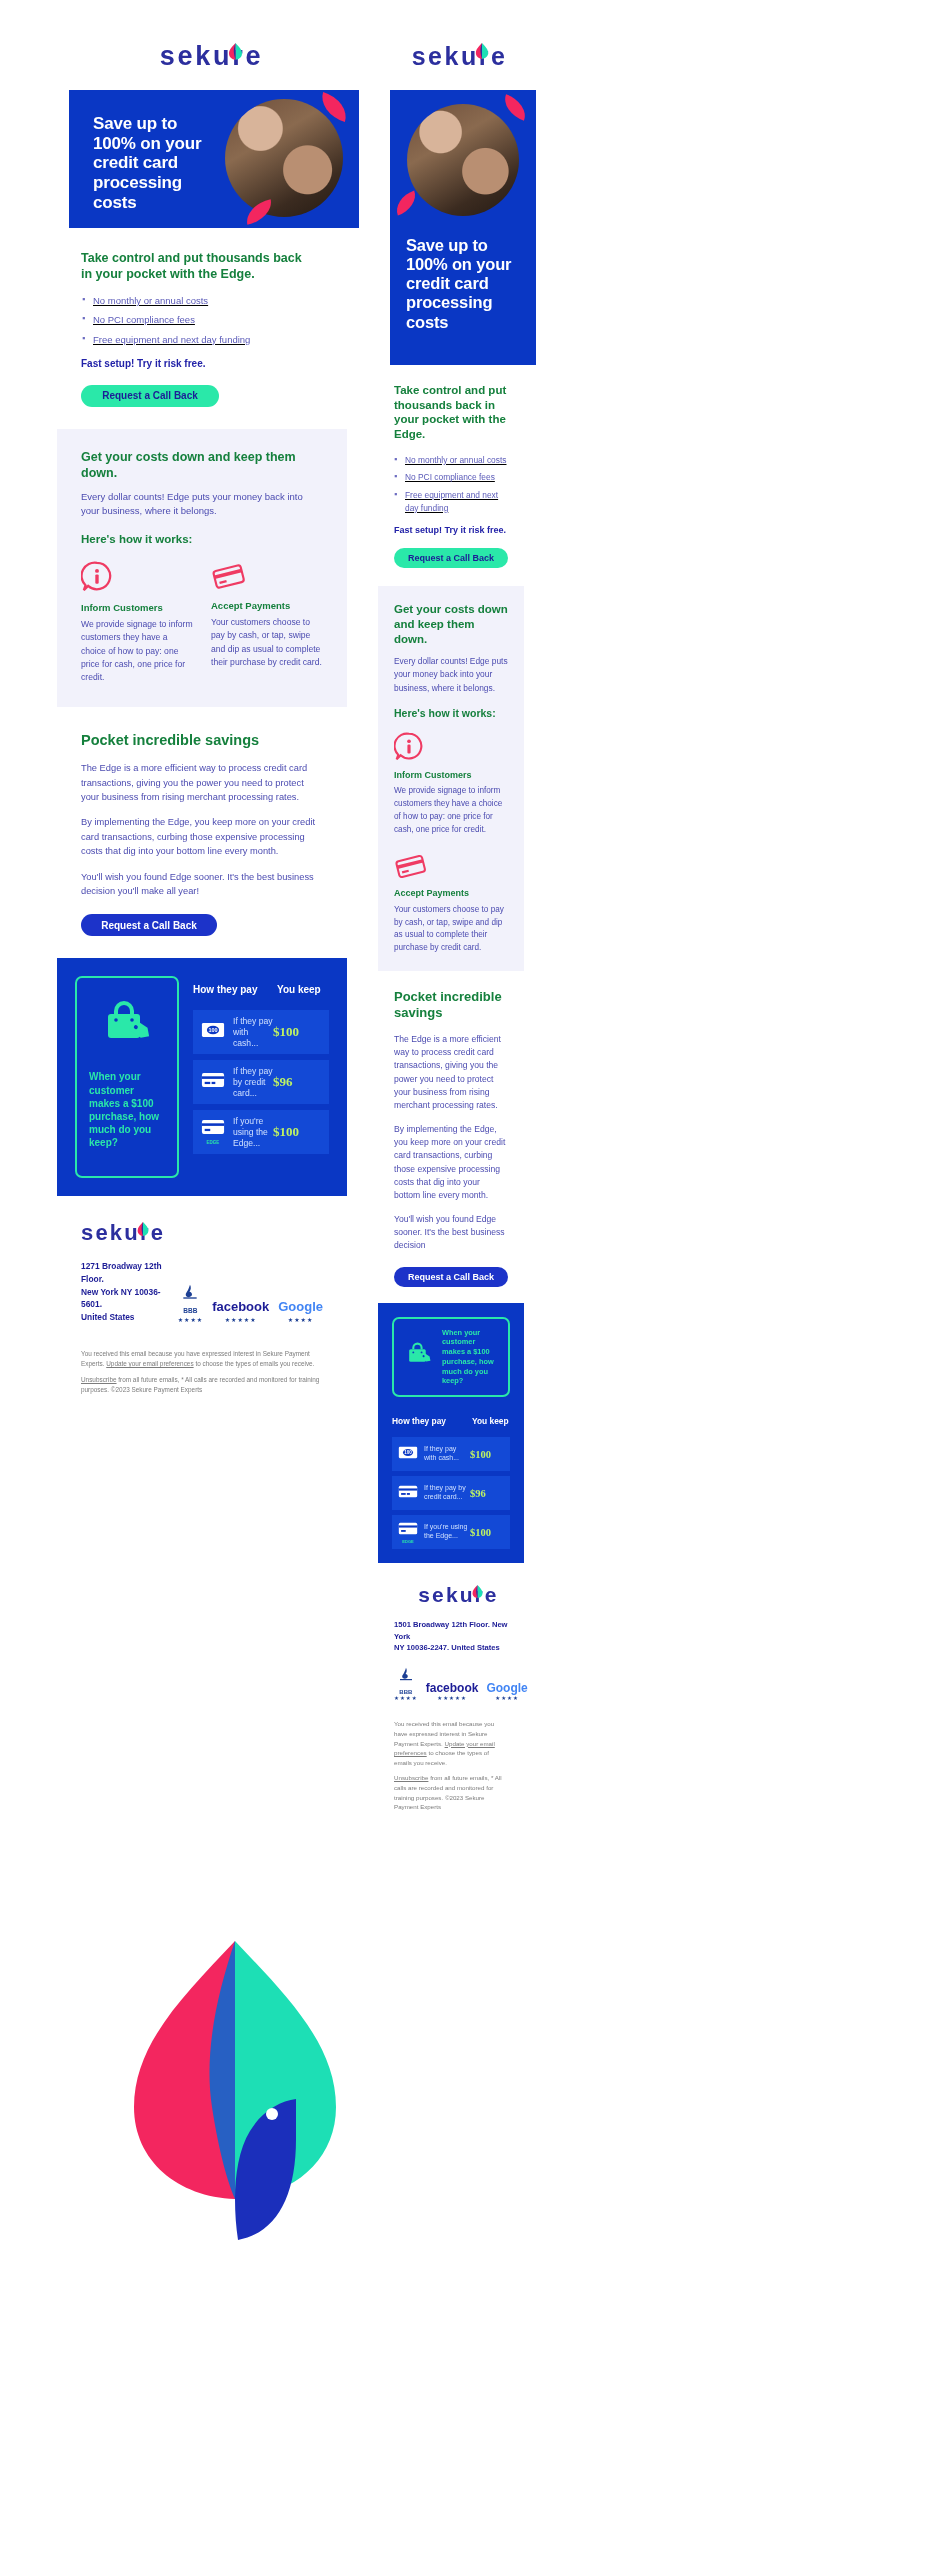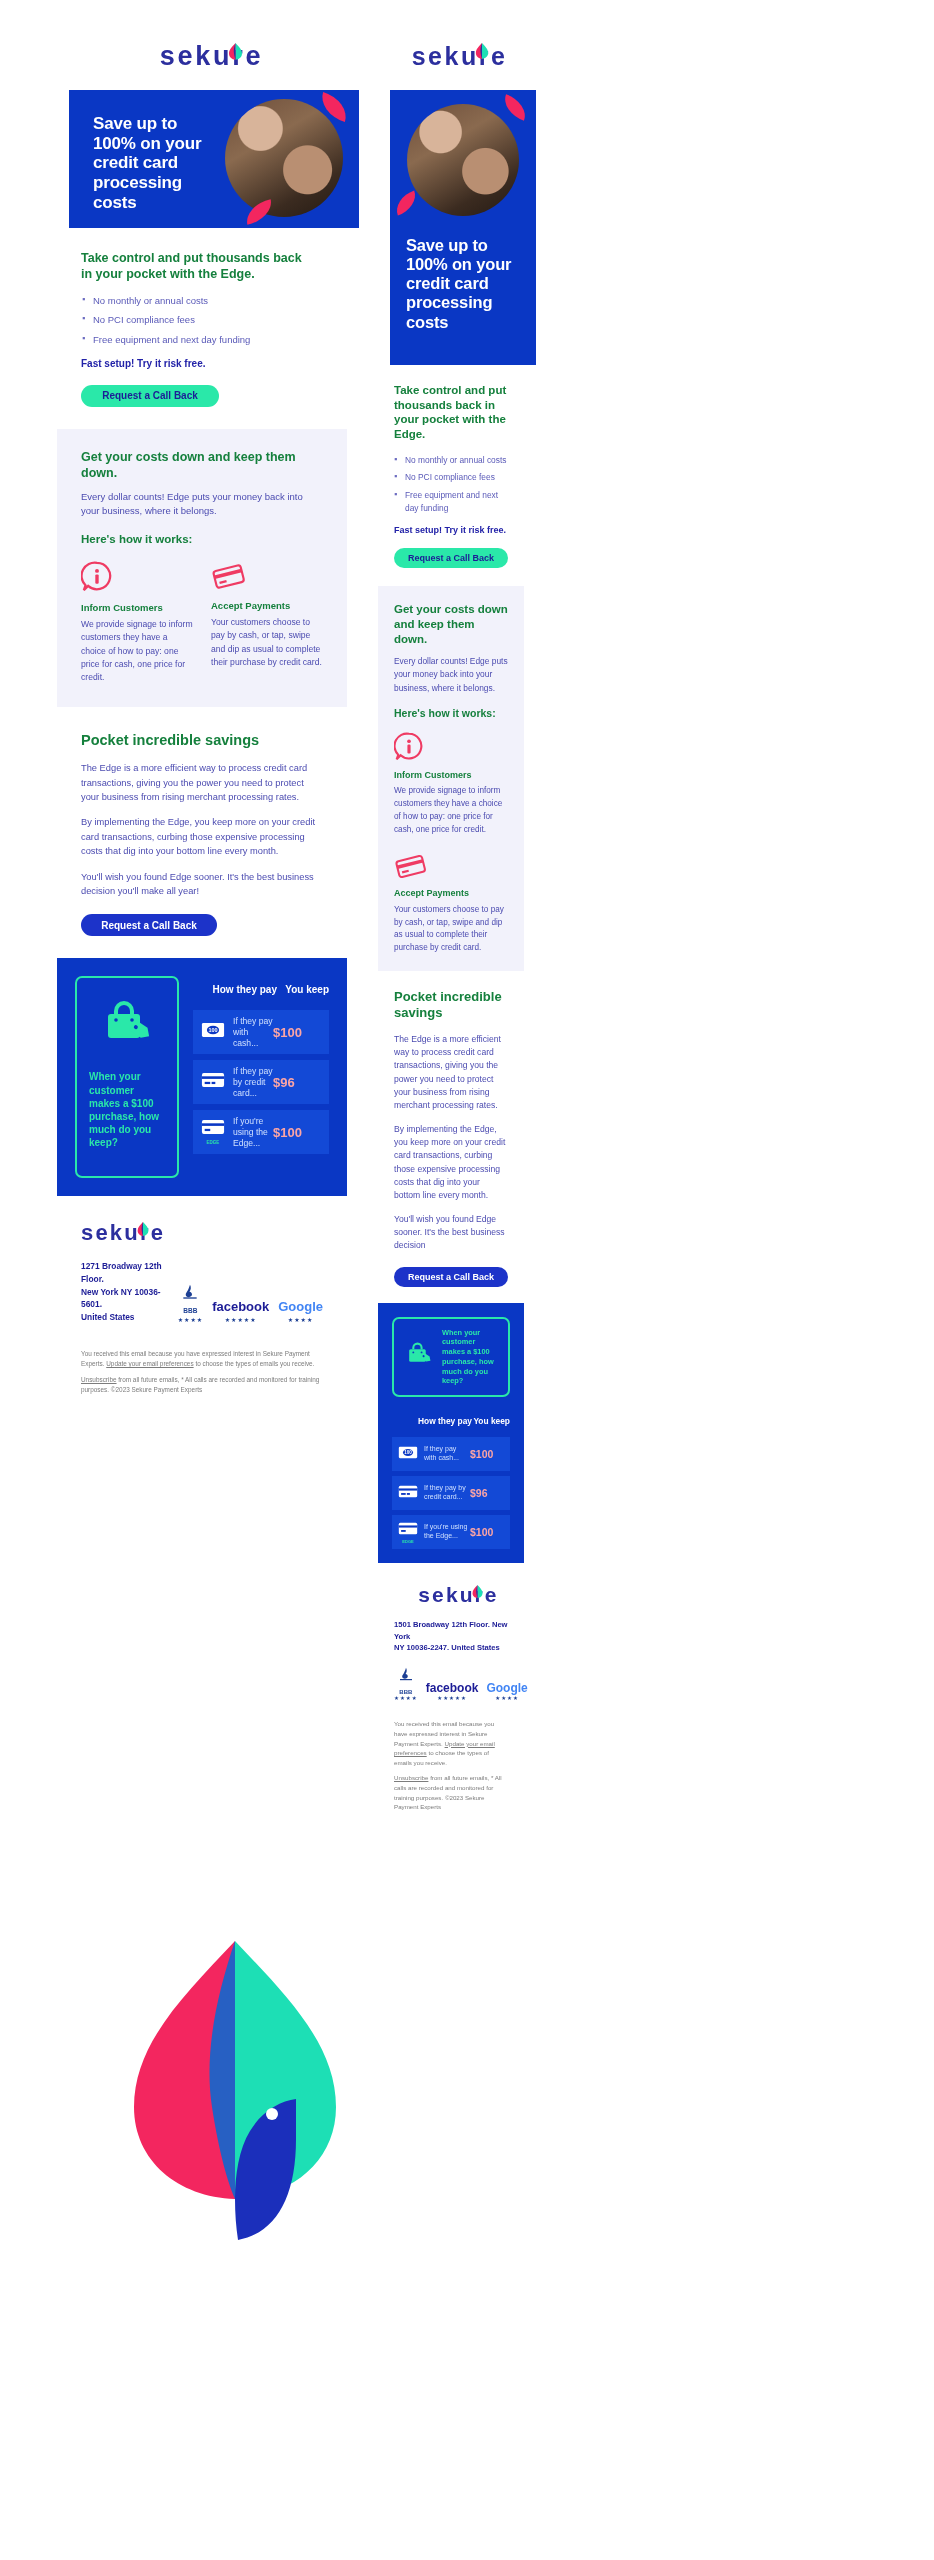--- a/index.html
+++ b/index.html
@@ -29,21 +29,21 @@
       radial-gradient(circle at 30% 25%, #d8b49a 0 18%, transparent 19%),
       radial-gradient(circle at 70% 60%, #b98f72 0 22%, transparent 23%),
       linear-gradient(150deg,#6d4e3b 0%, #8a6a4f 35%, #3b2b20 75%, #241a13 100%);
   }
   .leaf { position:absolute; background:#f3265f; }
   .leaf.l1 { border-radius: 0 100% 0 100%; }
   .leaf.l2 { border-radius: 100% 0 100% 0; }
 
   .body-h2 { color:#15803d; font-weight:800; line-height:1.28; }
   .body-p { color:#4b4bb0; line-height:1.55; }
-  ul.bul { list-style:none; }
+  ul.bul { list-style:none;text-decoration:underline; }
   ul.bul li { color:#5a5ab8; position:relative; line-height:1.5; }
   ul.bul li:before { content:"▪"; position:absolute; left:-11px; top:-1px; font-size:9px; color:#6b6bc0; }
   .bold-note { color:#2222a8; font-weight:700; }
 
   .cta {
     display:inline-flex; align-items:center; justify-content:center;
     background:#2ae8a9; color:#1c1c96; font-weight:700;
     border-radius:999px; border:none; cursor:pointer; text-align:center;
   }
   .cta.blue { background:#1c33c9; color:#ffffff; }
@@ -52,24 +52,24 @@
 
   .icon-info svg, .icon-card svg { display:block; }
 
   
   .save-card { background:#0a37c4; position:relative; }
   .save-left {
     border:2px solid #2ae8a9; border-radius:7px;
     display:flex; flex-direction:column; align-items:center;
   }
   .save-left p { color:#2ae8a9; font-weight:600; line-height:1.32; }
-  .thead { color:#ffffff; font-weight:700;text-align:right; }
+  .thead { color:#ffffff; font-weight:700; }
   .srow { background:#1349d6; display:flex; align-items:center; }
   .srow .lbl { color:#cfe0ff; line-height:1.25; }
-  .srow .amt { color:#fca5a5; font-weight:700; }
+  .srow .amt { color:#bef264; font-weight:700;font-family:Liberation Serif, serif; }
 
   
   .addr { color:#1c1c96; font-weight:700; line-height:1.5; }
   .legal { color:#7c7c7c; line-height:1.55; }
   .legal u { text-decoration:underline; }
   .badge-bbb { text-align:center; color:#1c3f94; }
   .stars { color:#1c3f94; letter-spacing:1px; }
   .fb { color:#1c1c96; font-weight:700; font-family:"Liberation Sans",sans-serif; }
   .goog { font-weight:700; }
 

